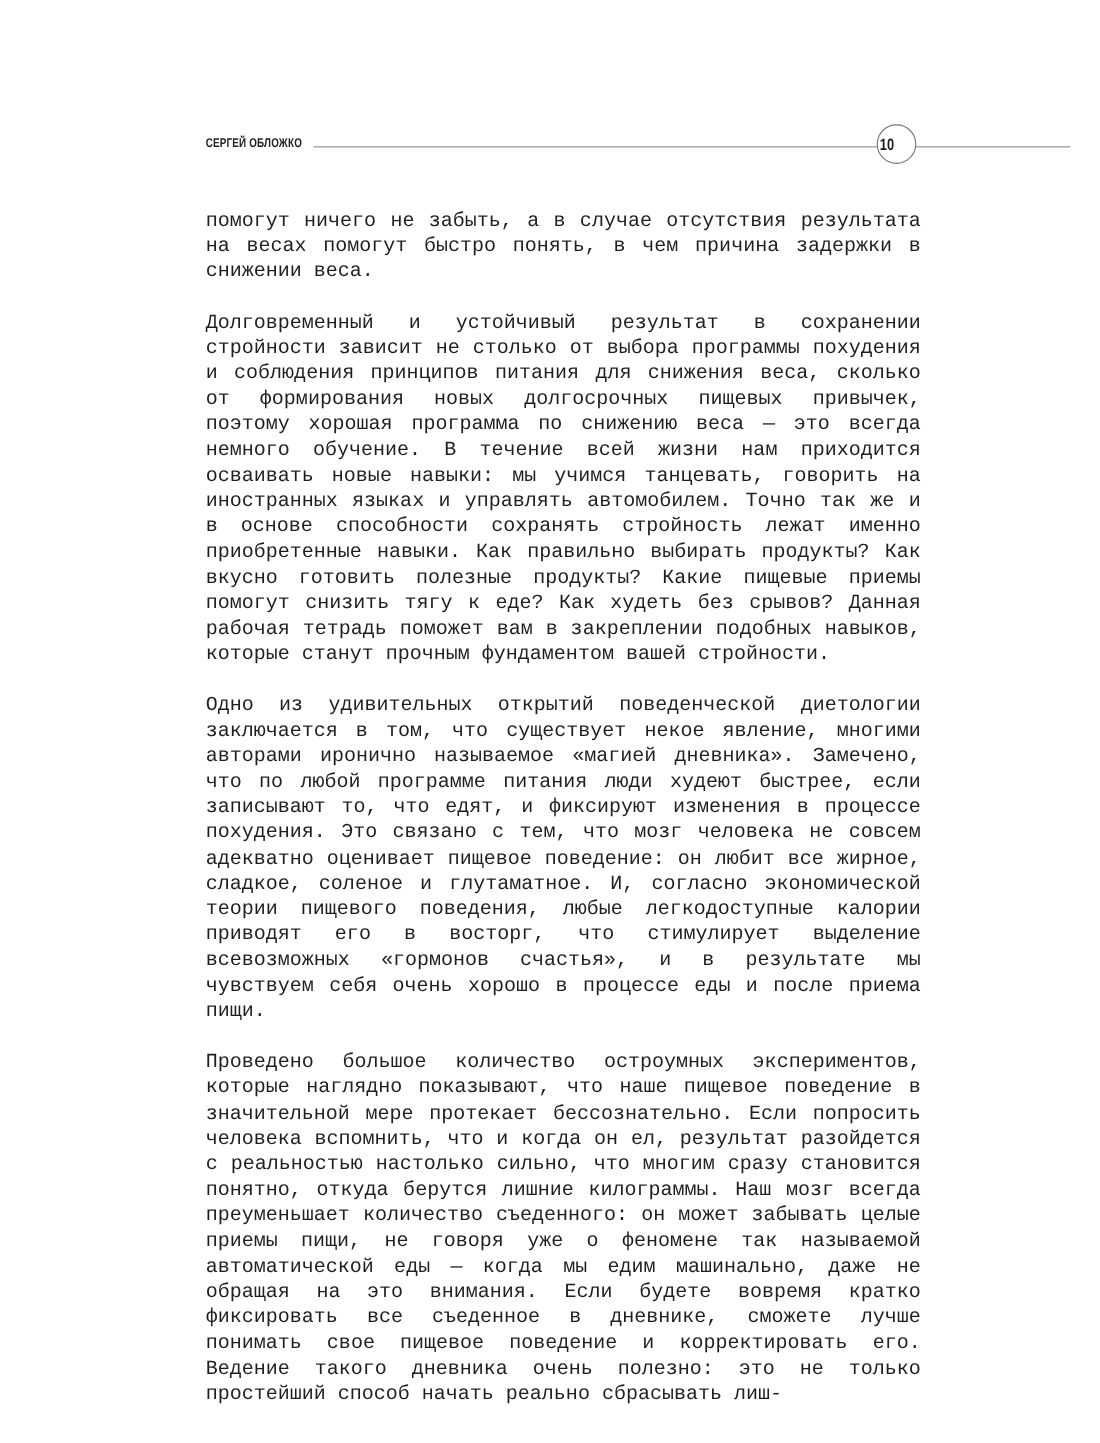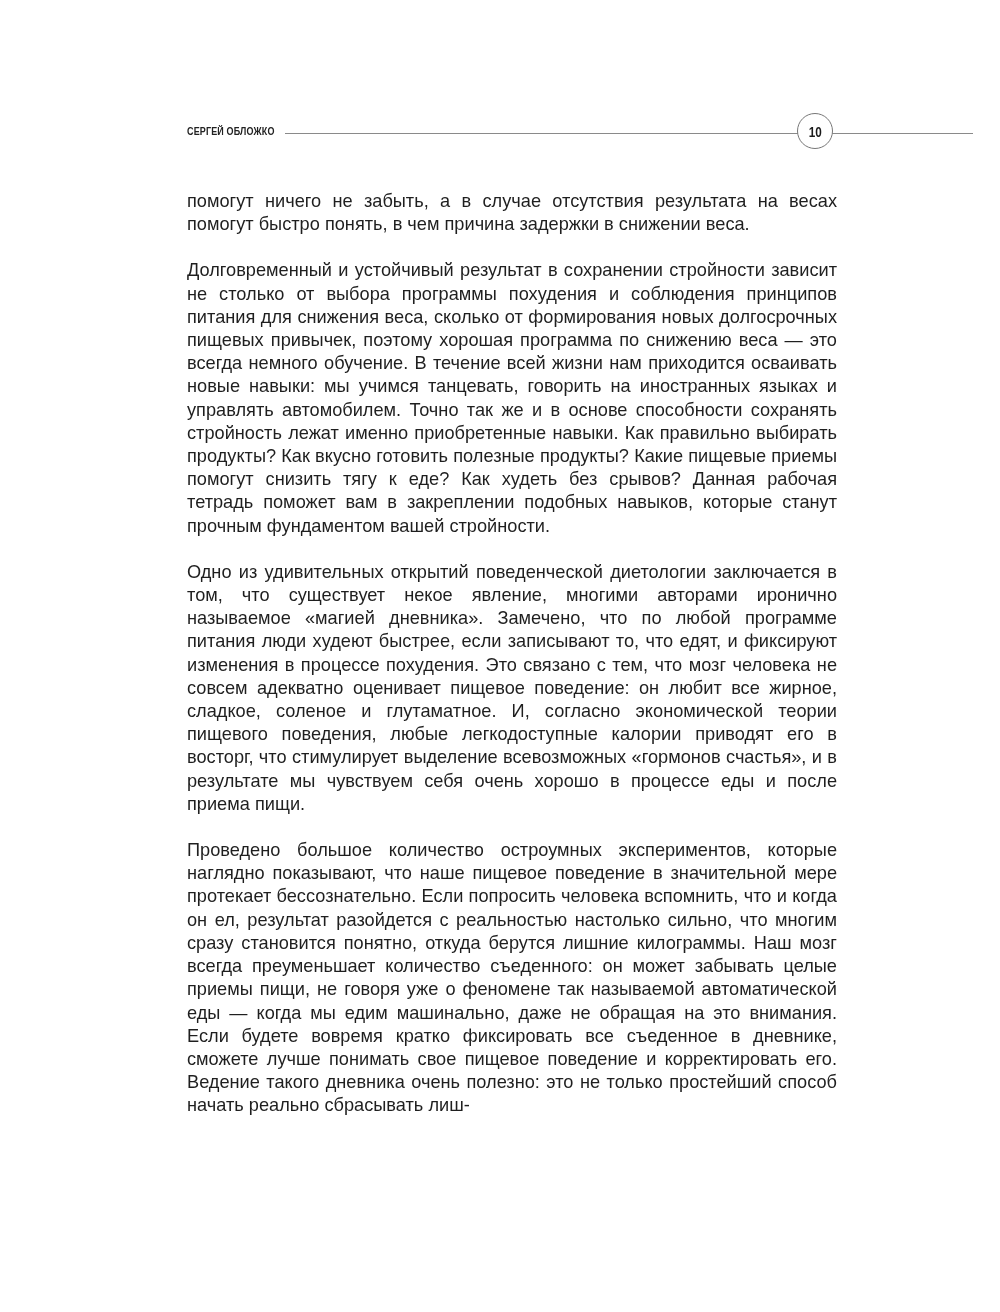--- a/index.html
+++ b/index.html
@@ -46,39 +46,39 @@
       position: absolute;
       left: 610px;
       top: 0;
       width: 36px;
       height: 36px;
       border: 1.3px solid #777;
       border-radius: 50%;
       box-sizing: border-box;
       display: flex;
       align-items: center;
-      justify-content: center;
+      justify-content: flex-start;
       background: #fff;
     }
     .page-num {
       font-family: "Liberation Sans", sans-serif;
       font-weight: bold;
       font-size: 15px;
       transform: scaleX(0.78);
       color: #1a1a1a;
     }
     .text-block {
       position: absolute;
       left: 187px;
       top: 190px;
       width: 650px;
     }
     .para {
       margin: 0 0 23px 0;
-      font-family: Liberation Sans, sans-serif;
+      font-family: Liberation Mono, monospace;
       font-size: 18.2px;
       line-height: 23.2px;
       text-align: justify;
       hyphens: manual;
       color: #1f1f1f;
     }
   </style>
 </head>
 <body>
 

